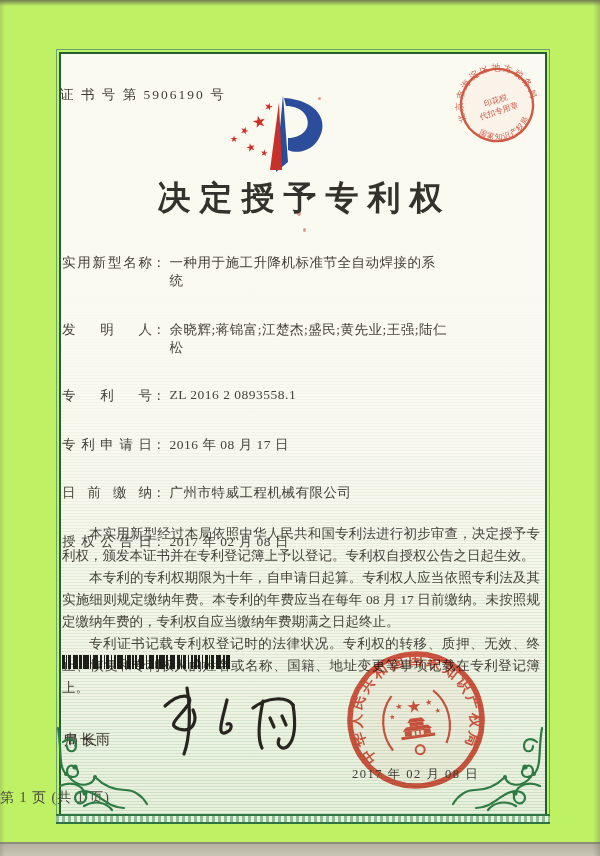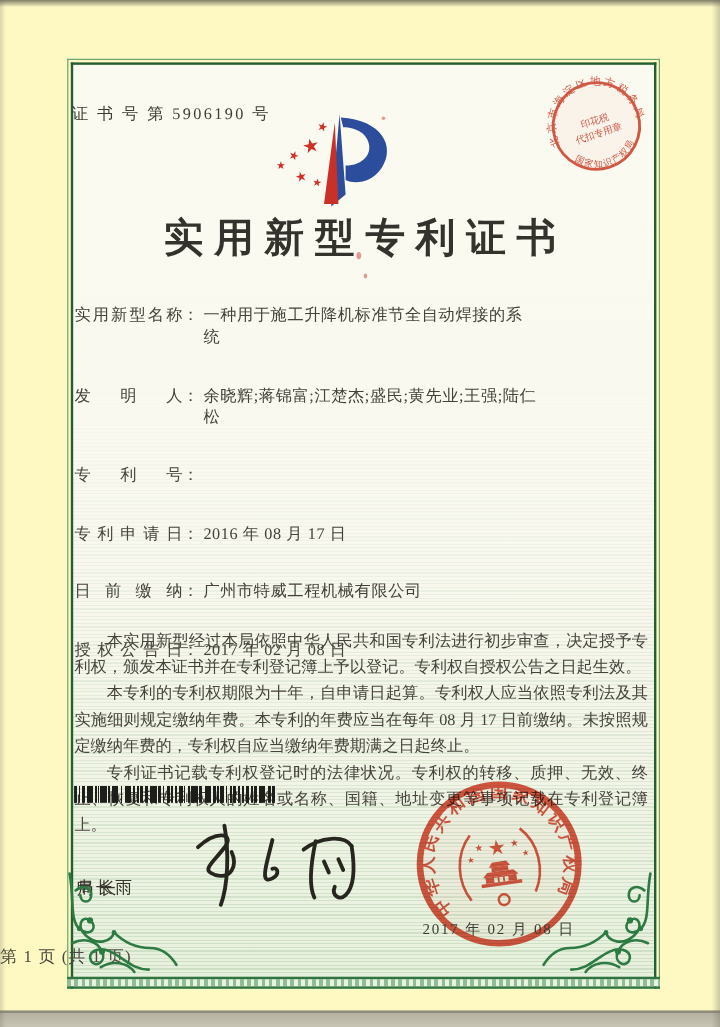--- a/index.html
+++ b/index.html
@@ -1,18 +1,18 @@
 <!DOCTYPE html>
 <html><head>
 <meta charset="utf-8">
 <style>
   html,body{margin:0;padding:0;}
   body{width:600px;height:856px;overflow:hidden;background:#e8e5d8;
        font-family:"Liberation Serif","DejaVu Serif",serif;}
-  .page{position:relative;width:600px;height:856px;background:#fef9c3;}
+  .page{position:relative;width:600px;height:856px;background:#bef264;}
   .abs{position:absolute;}
 
   
   .edge-top{left:0;top:0;width:600px;height:6px;
     background:linear-gradient(180deg,rgba(88,86,74,.75),rgba(88,86,74,0));}
   .edge-bottom{left:0;top:842px;width:600px;height:14px;
     background:linear-gradient(180deg,#8f8c7c 0 2px,#b4b1a1 2px,#c8c5b5);}
   .edge-right{left:593px;top:0;width:7px;height:856px;
     background:linear-gradient(90deg,rgba(110,108,94,0),rgba(110,108,94,.35));}
   .edge-left{left:0;top:0;width:5px;height:856px;
@@ -135,36 +135,37 @@
       <path d="M58,4 C92,6 104,28 92,46 C84,58 70,60 62,56 L62,44 C76,44 86,34 80,22 C76,14 66,12 60,12 Z" fill="#2c4d9b"></path>
     </svg>
     <span class="logo-star" style="left:38px;top:8px;font-size:10px;transform:rotate(15deg);">★</span>
     <span class="logo-star" style="left:26px;top:20px;font-size:16px;transform:rotate(-12deg);">★</span>
     <span class="logo-star" style="left:14px;top:32px;font-size:10px;transform:rotate(20deg);">★</span>
     <span class="logo-star" style="left:4px;top:41px;font-size:9px;">★</span>
     <span class="logo-star" style="left:20px;top:48px;font-size:11px;transform:rotate(-15deg);">★</span>
     <span class="logo-star" style="left:34px;top:55px;font-size:9px;transform:rotate(10deg);">★</span>
   </div>
 
-  <div class="abs title">实用新型专利证书</div>
+  <div class="abs title">决定授予专利权</div>
 
   <div class="abs fields">
     <div class="field-row">
       <span class="f-label">实用新型名称</span>
         <span class="f-colon">：</span>
         <span class="f-value">一种用于施工升降机标准节全自动焊接的系统</span>
     </div>
     <div class="field-row">
       <span class="f-label">发明人</span>
         <span class="f-colon">：</span>
         <span class="f-value">余晓辉;蒋锦富;江楚杰;盛民;黄先业;王强;陆仁松</span>
     </div>
     <div class="field-row">
       <span class="f-label">专利号</span>
         <span class="f-colon">：</span>
+        <span class="f-value">ZL 2016 2 0893558.1</span>
     </div>
     <div class="field-row">
       <span class="f-label">专利申请日</span>
         <span class="f-colon">：</span>
         <span class="f-value">2016 年 08 月 17 日</span>
     </div>
     <div class="field-row">
       <span class="f-label">日前缴纳</span>
         <span class="f-colon">：</span>
         <span class="f-value">广州市特威工程机械有限公司</span>

